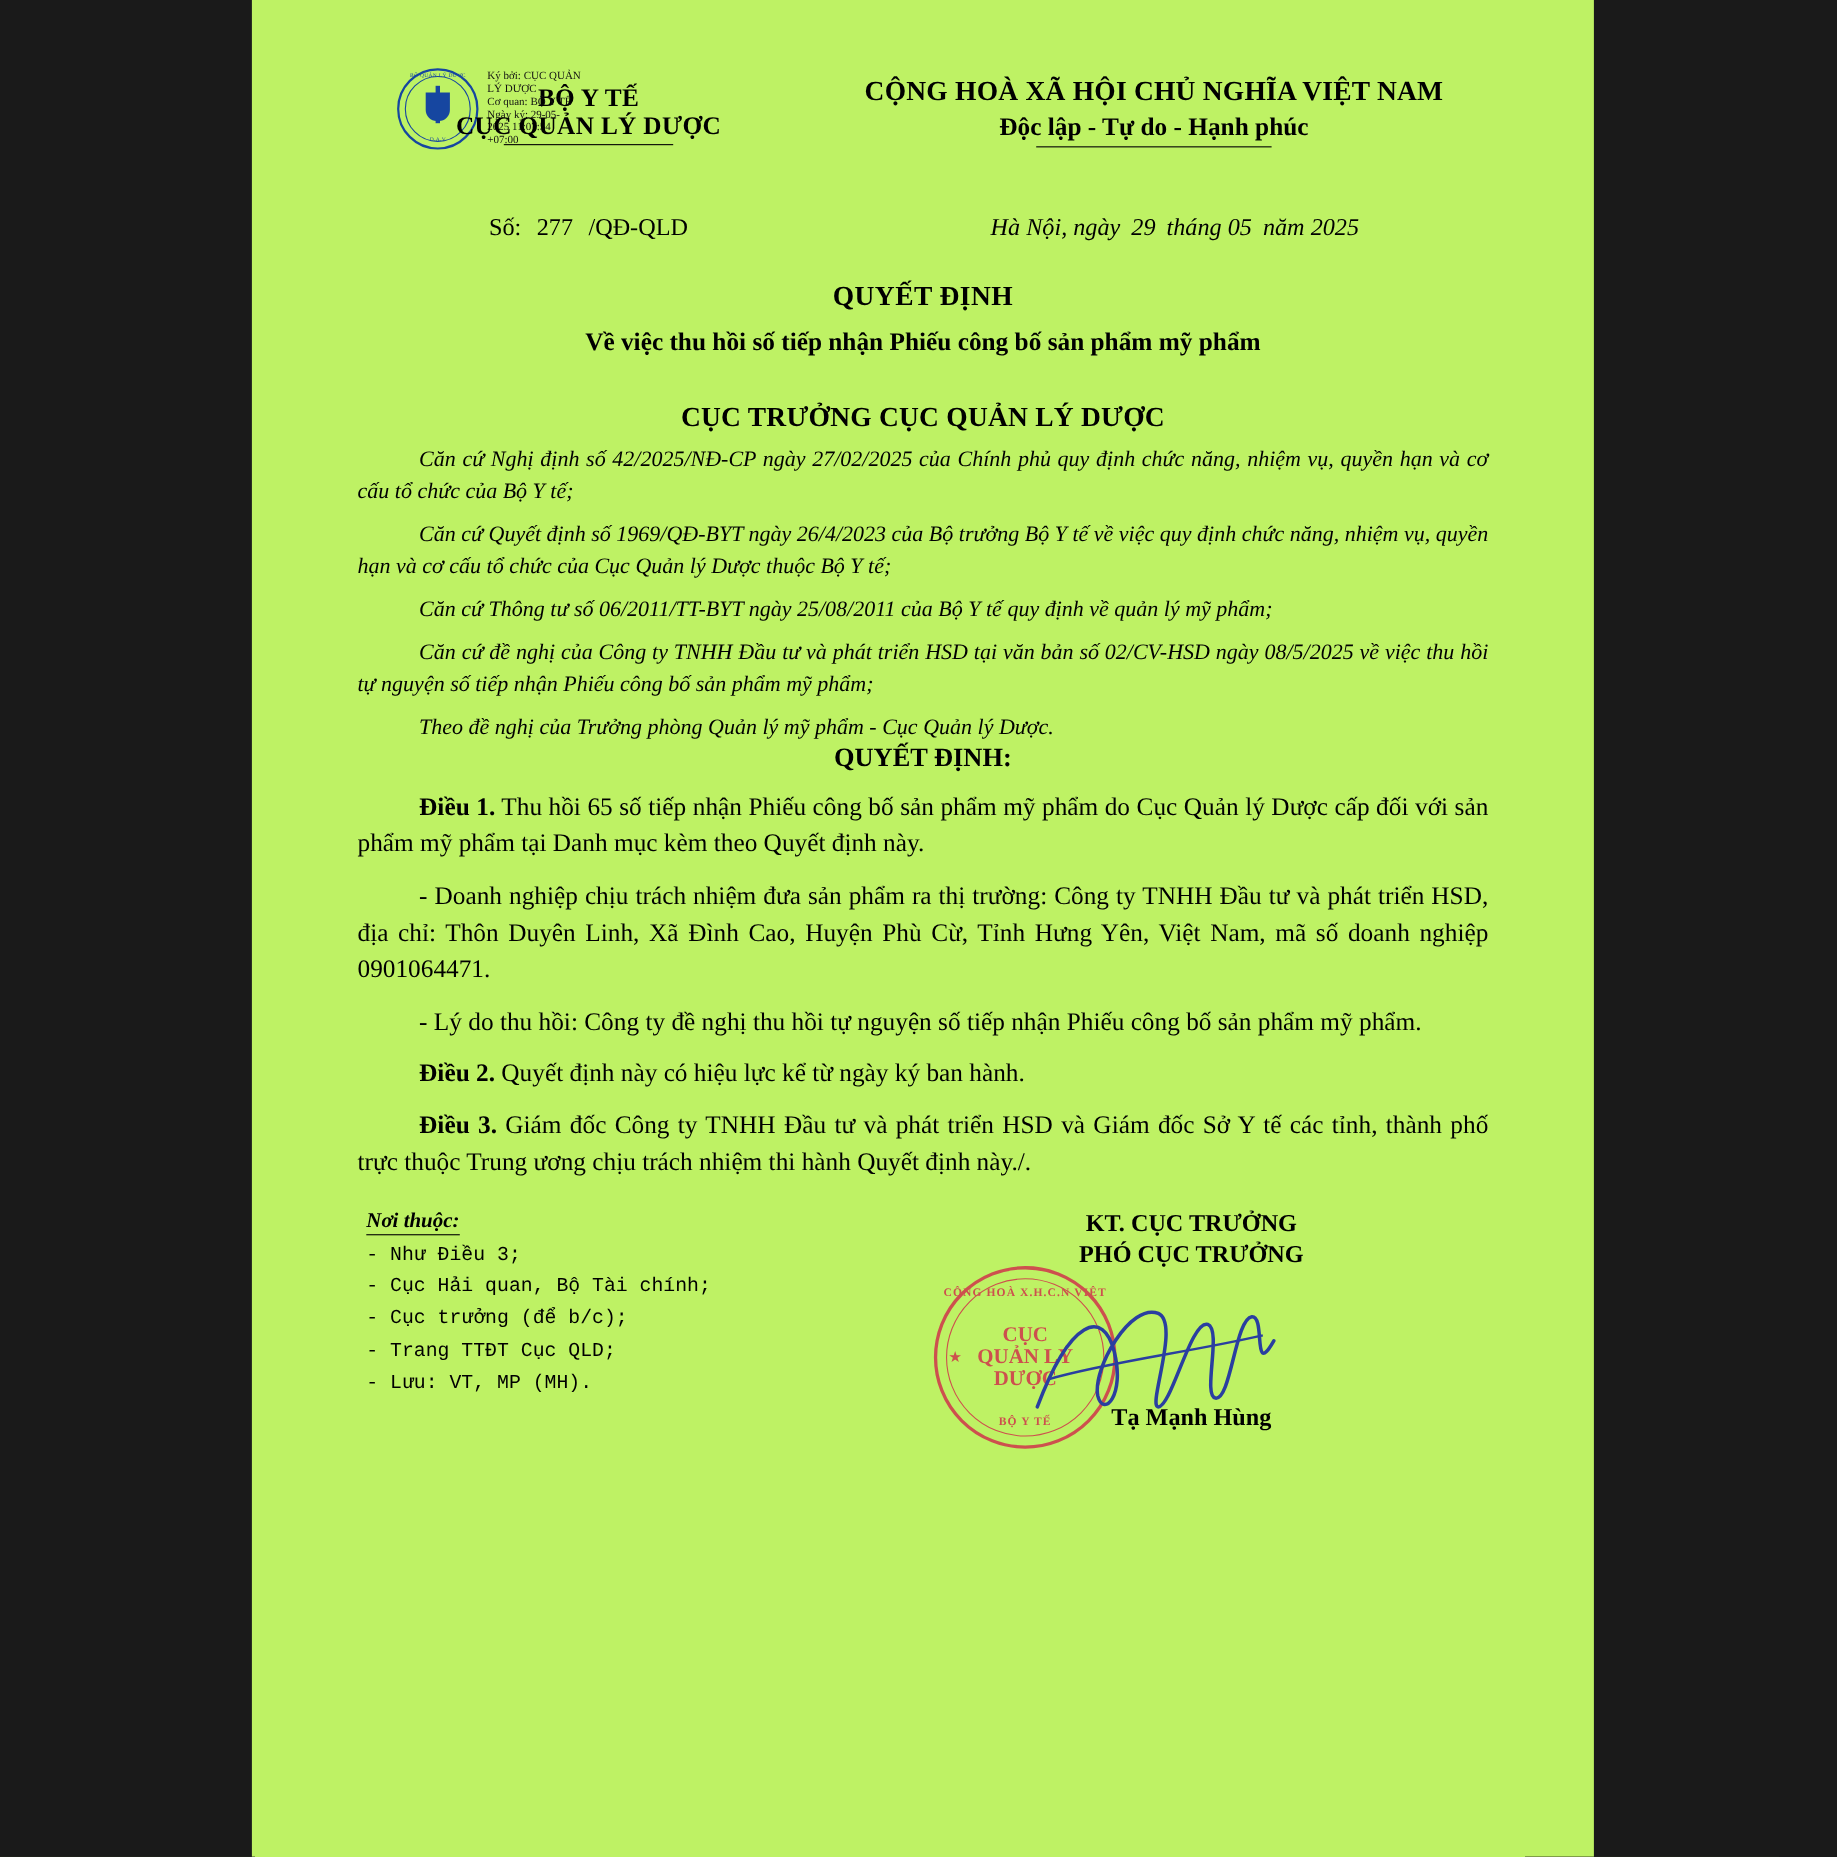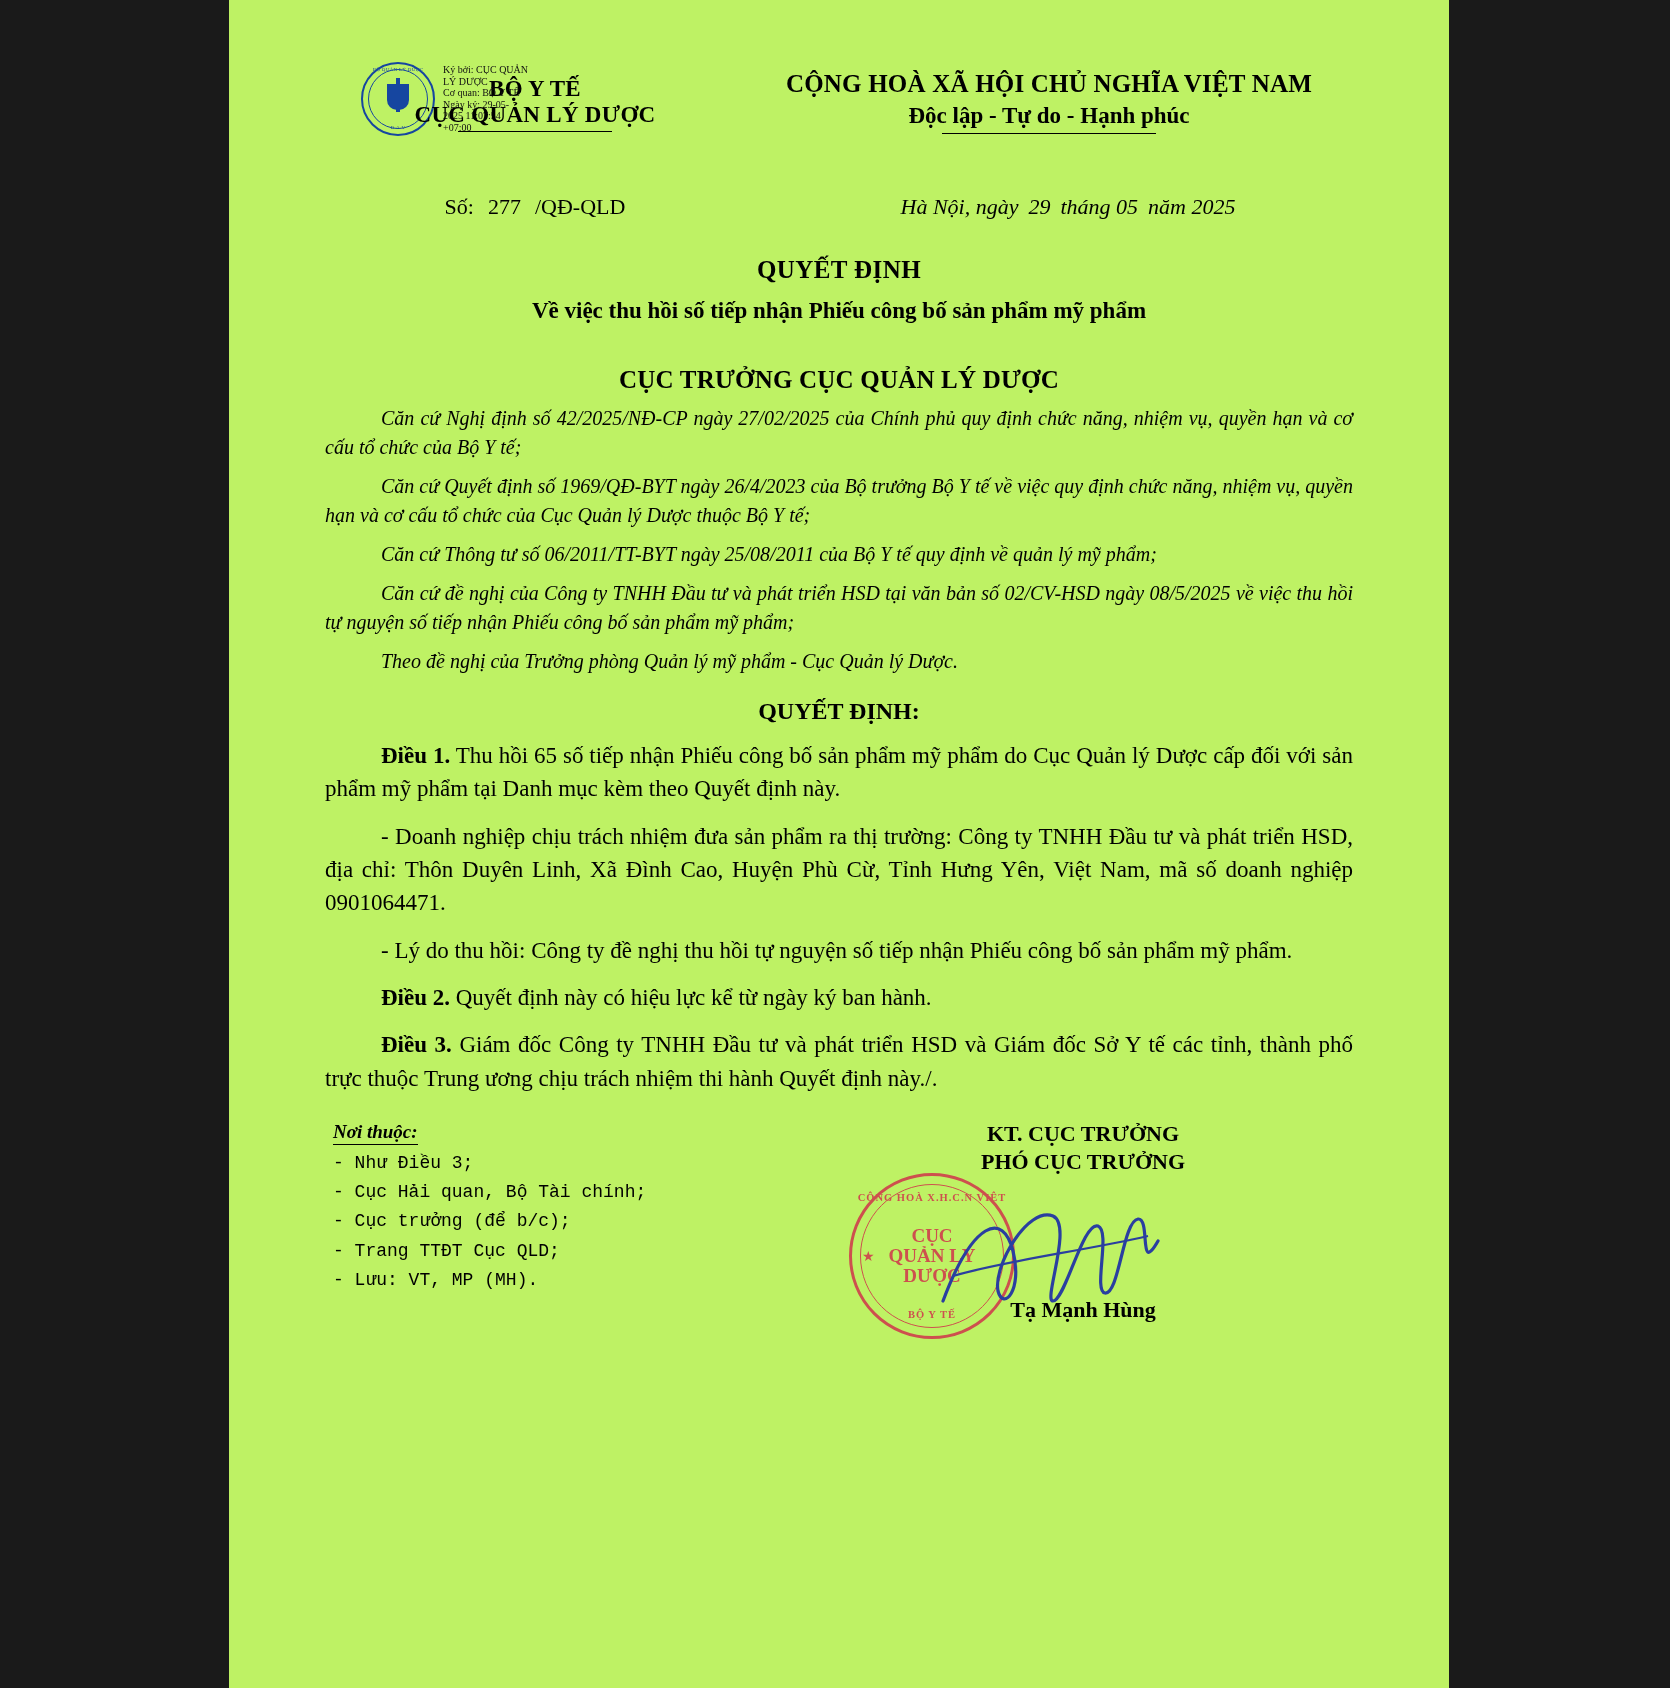--- a/index.html
+++ b/index.html
@@ -201,21 +201,20 @@
     font-style: italic;
     text-align: justify;
     margin: 10px 0 0 0;
     text-indent: 56px;
     line-height: 1.45;
   }
   .decide-word {
     text-align: center;
     font-size: 24px;
     font-weight: bold;
-    margin-top: 22px;
   }
   p.article {
     font-size: 23px;
     text-align: justify;
     margin: 14px 0 0 0;
     text-indent: 56px;
     line-height: 1.45;
   }
   p.article b { font-weight: bold; }
 

